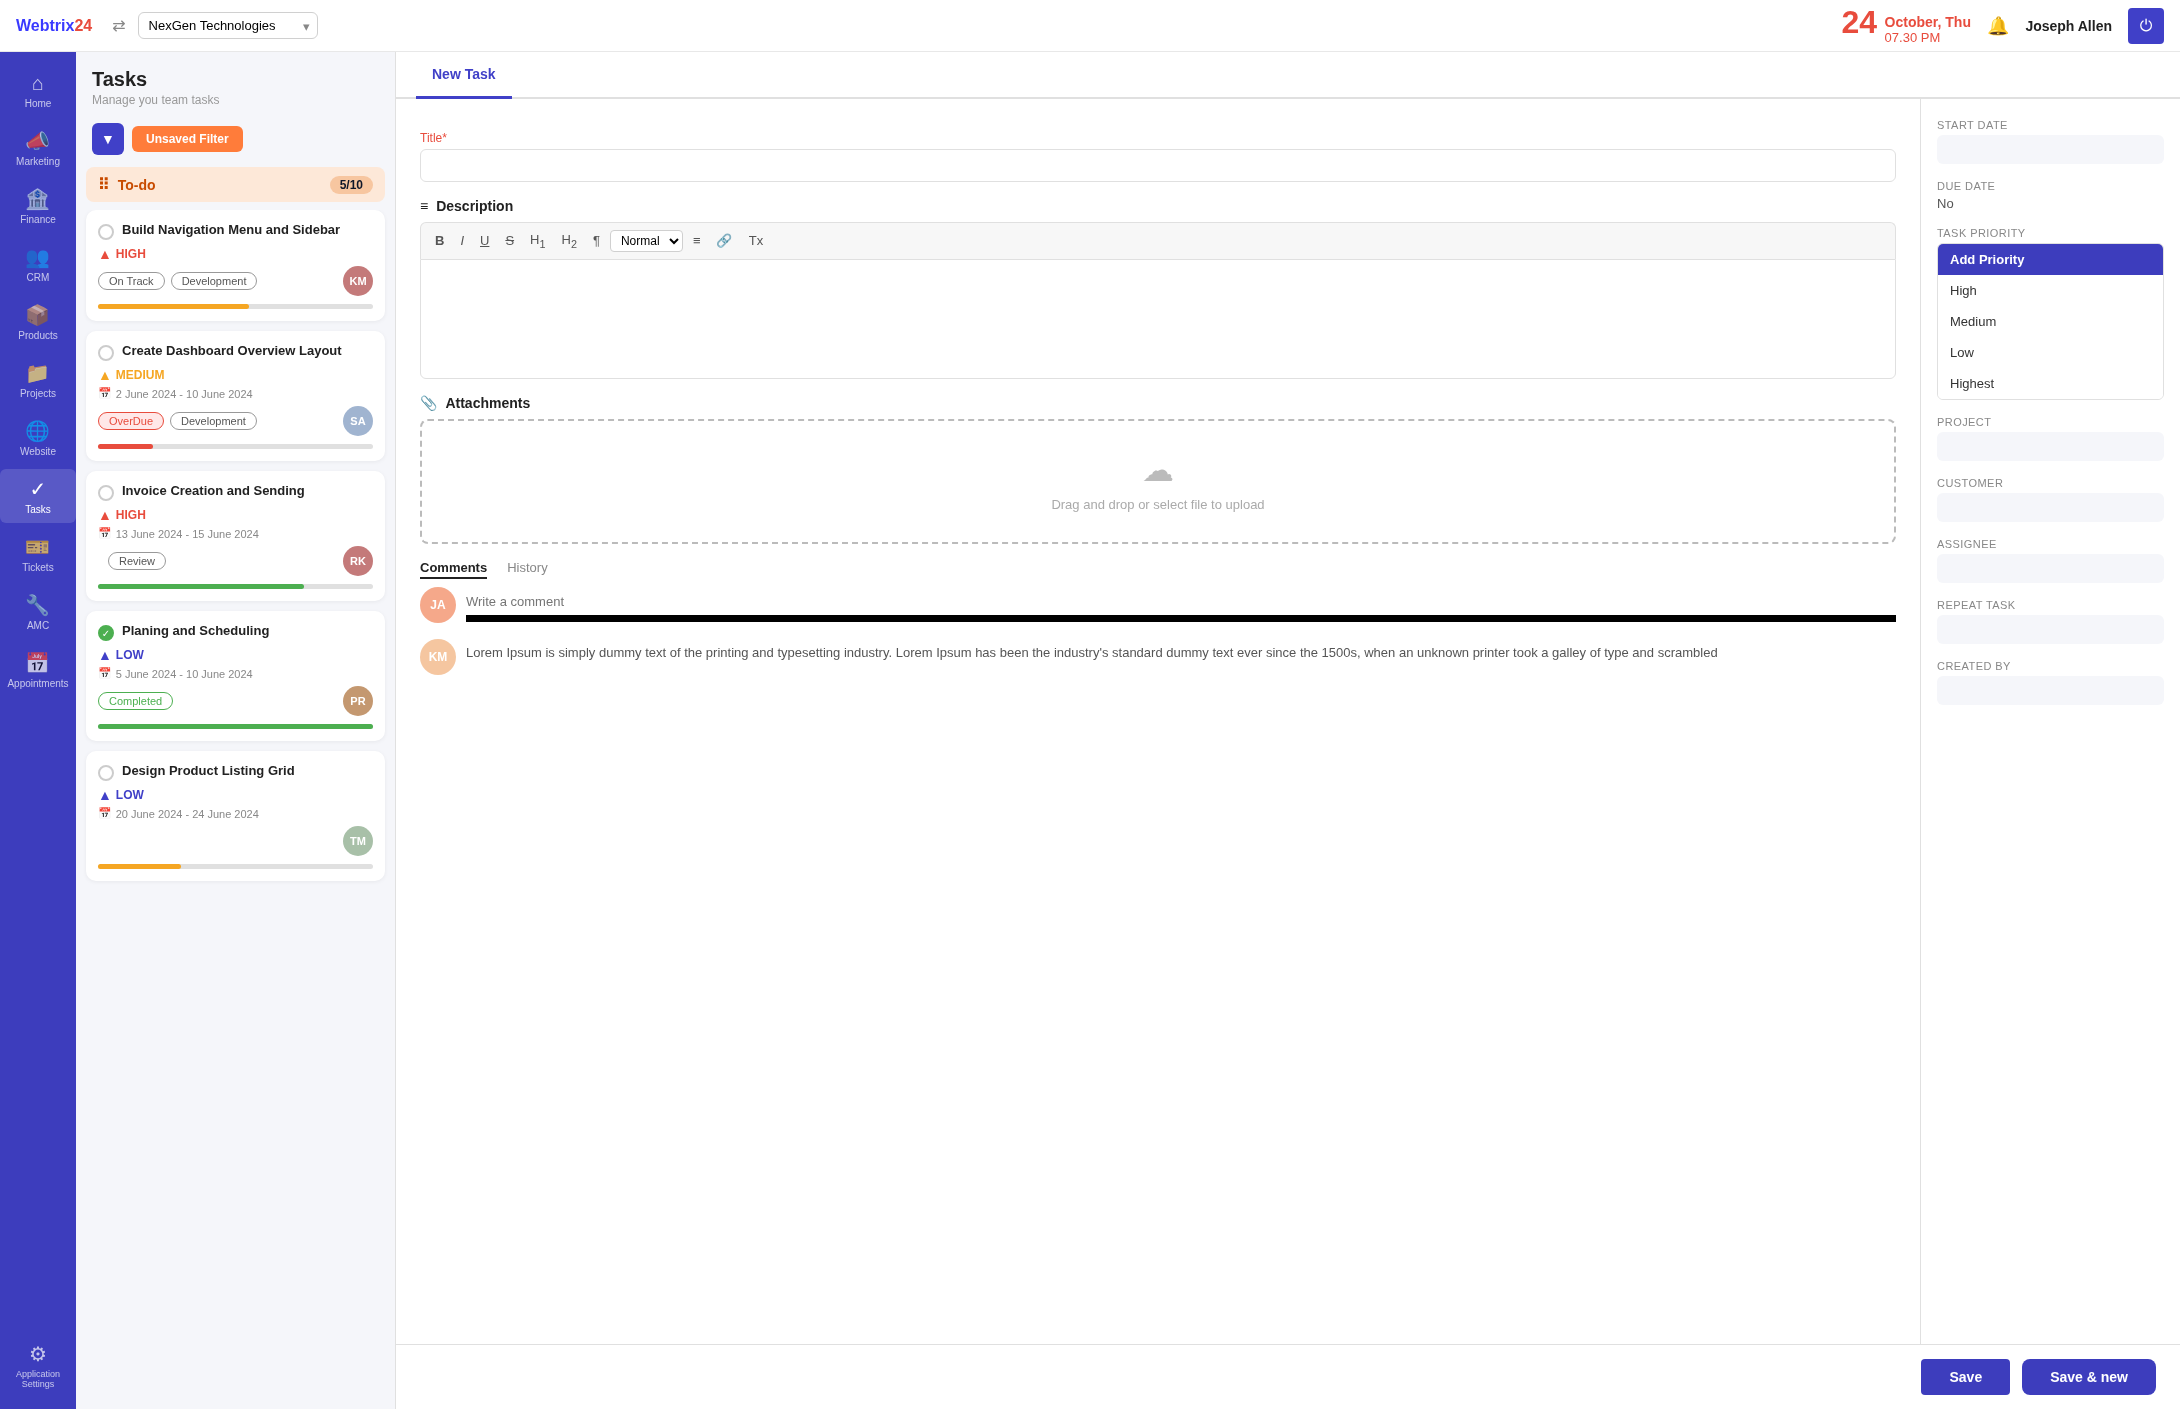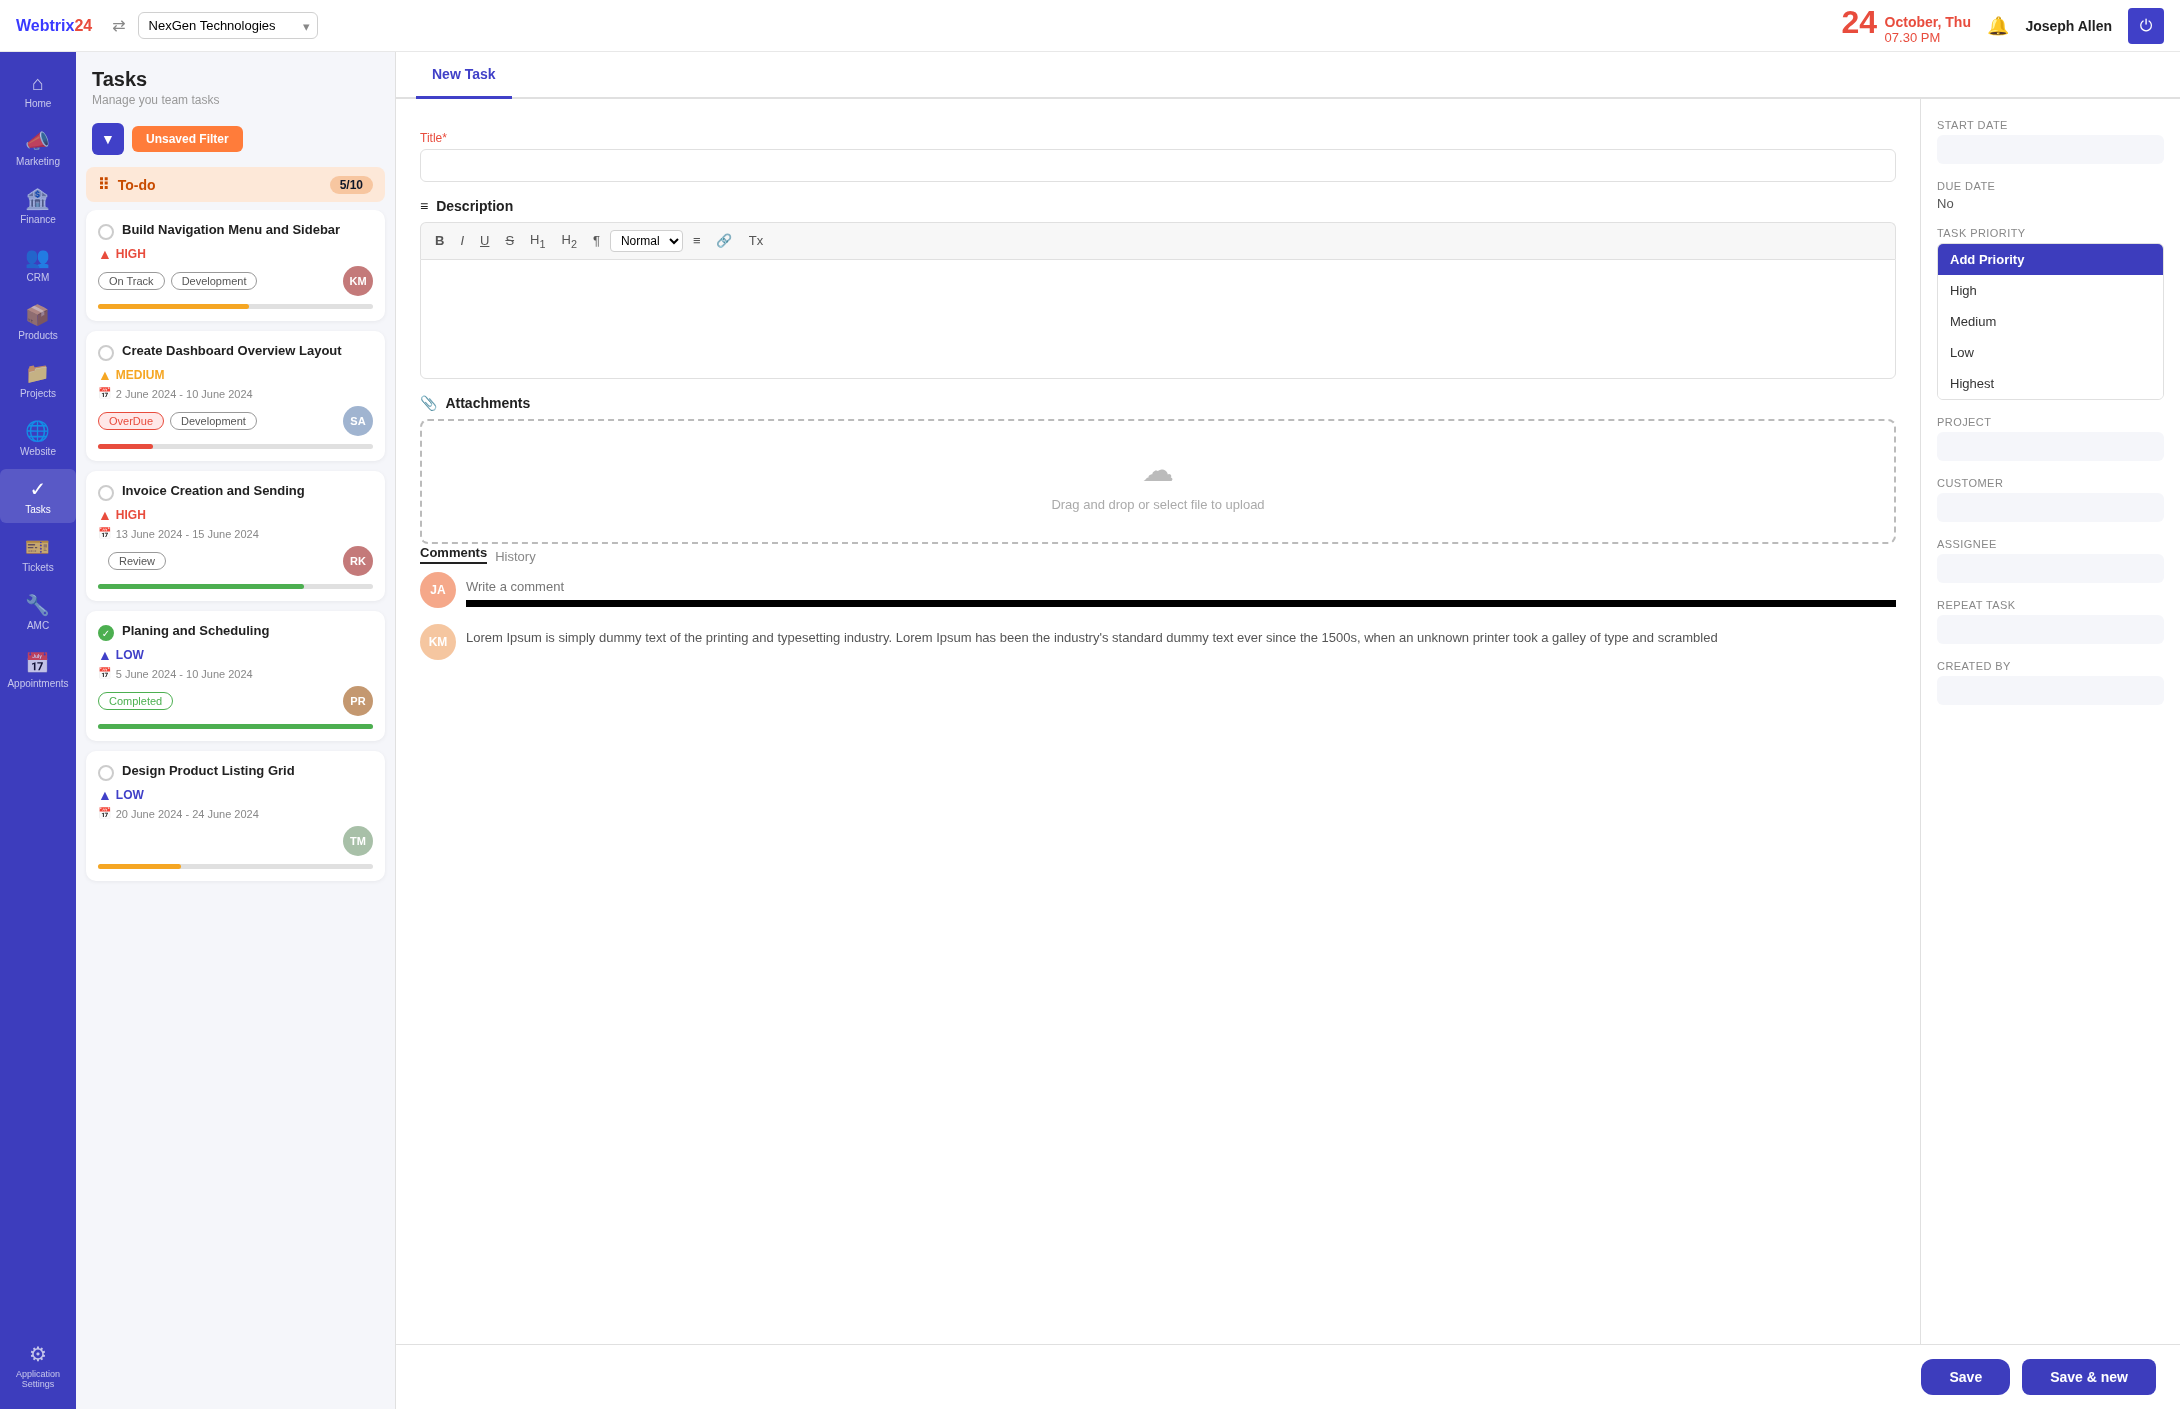--- a/index.html
+++ b/index.html
@@ -163,21 +163,21 @@
     .attachments-label {
       display: flex; align-items: center; gap: 8px;
       font-size: 14px; font-weight: 600; color: #222; margin: 16px 0 8px;
     }
     .drop-zone {
       border: 2px dashed #bbb; border-radius: 8px; padding: 30px;
       text-align: center; color: #aaa; font-size: 13px; cursor: pointer;
     }
     .drop-icon { font-size: 32px; margin-bottom: 8px; color: #bbb; }
 
-    .comment-tabs { display: flex; gap: 8px; margin: 1px 0 8px; align-items: flex-end; }
+    .comment-tabs { display: flex; gap: 20px; margin: 16px 0 8px; }
     .comment-tab { font-size: 13px; color: #888; cursor: pointer; }
     .comment-tab.active { font-weight: 700; color: #222; border-bottom: 2px solid #222; padding-bottom: 2px; }
 
     .comment-input-row { display: flex; align-items: center; gap: 10px; margin-bottom: 16px; }
     .comment-avatar {
       width: 36px; height: 36px; border-radius: 50%; background: #f5a88a;
       display: flex; align-items: center; justify-content: center;
       font-size: 12px; font-weight: 700; color: #fff; flex-shrink: 0;
     }
     .comment-input-field {
@@ -223,21 +223,21 @@
       padding: 8px 12px; font-size: 13px; color: #333; cursor: pointer; background: #fff;
     }
 
     
     .bottom-bar {
       background: #fff; border-top: 1px solid #e0e0e0;
       padding: 14px 24px; display: flex; justify-content: flex-end; gap: 12px;
       flex-shrink: 0;
     }
     .btn-save {
-      background: #3d3dbd; color: #fff; border: none; border-radius: 12px;
+      background: #3d3dbd; color: #fff; border: none; border-radius: 4px;
       padding: 10px 28px; font-size: 14px; font-weight: 600; cursor: pointer;
     }
     .btn-save-new {
       background: #3d3dbd; color: #fff; border: none; border-radius: 8px;
       padding: 10px 28px; font-size: 14px; font-weight: 600; cursor: pointer;
     }
 
     
     .avatar-circle {
       width: 30px; height: 30px; border-radius: 50%; flex-shrink: 0;

